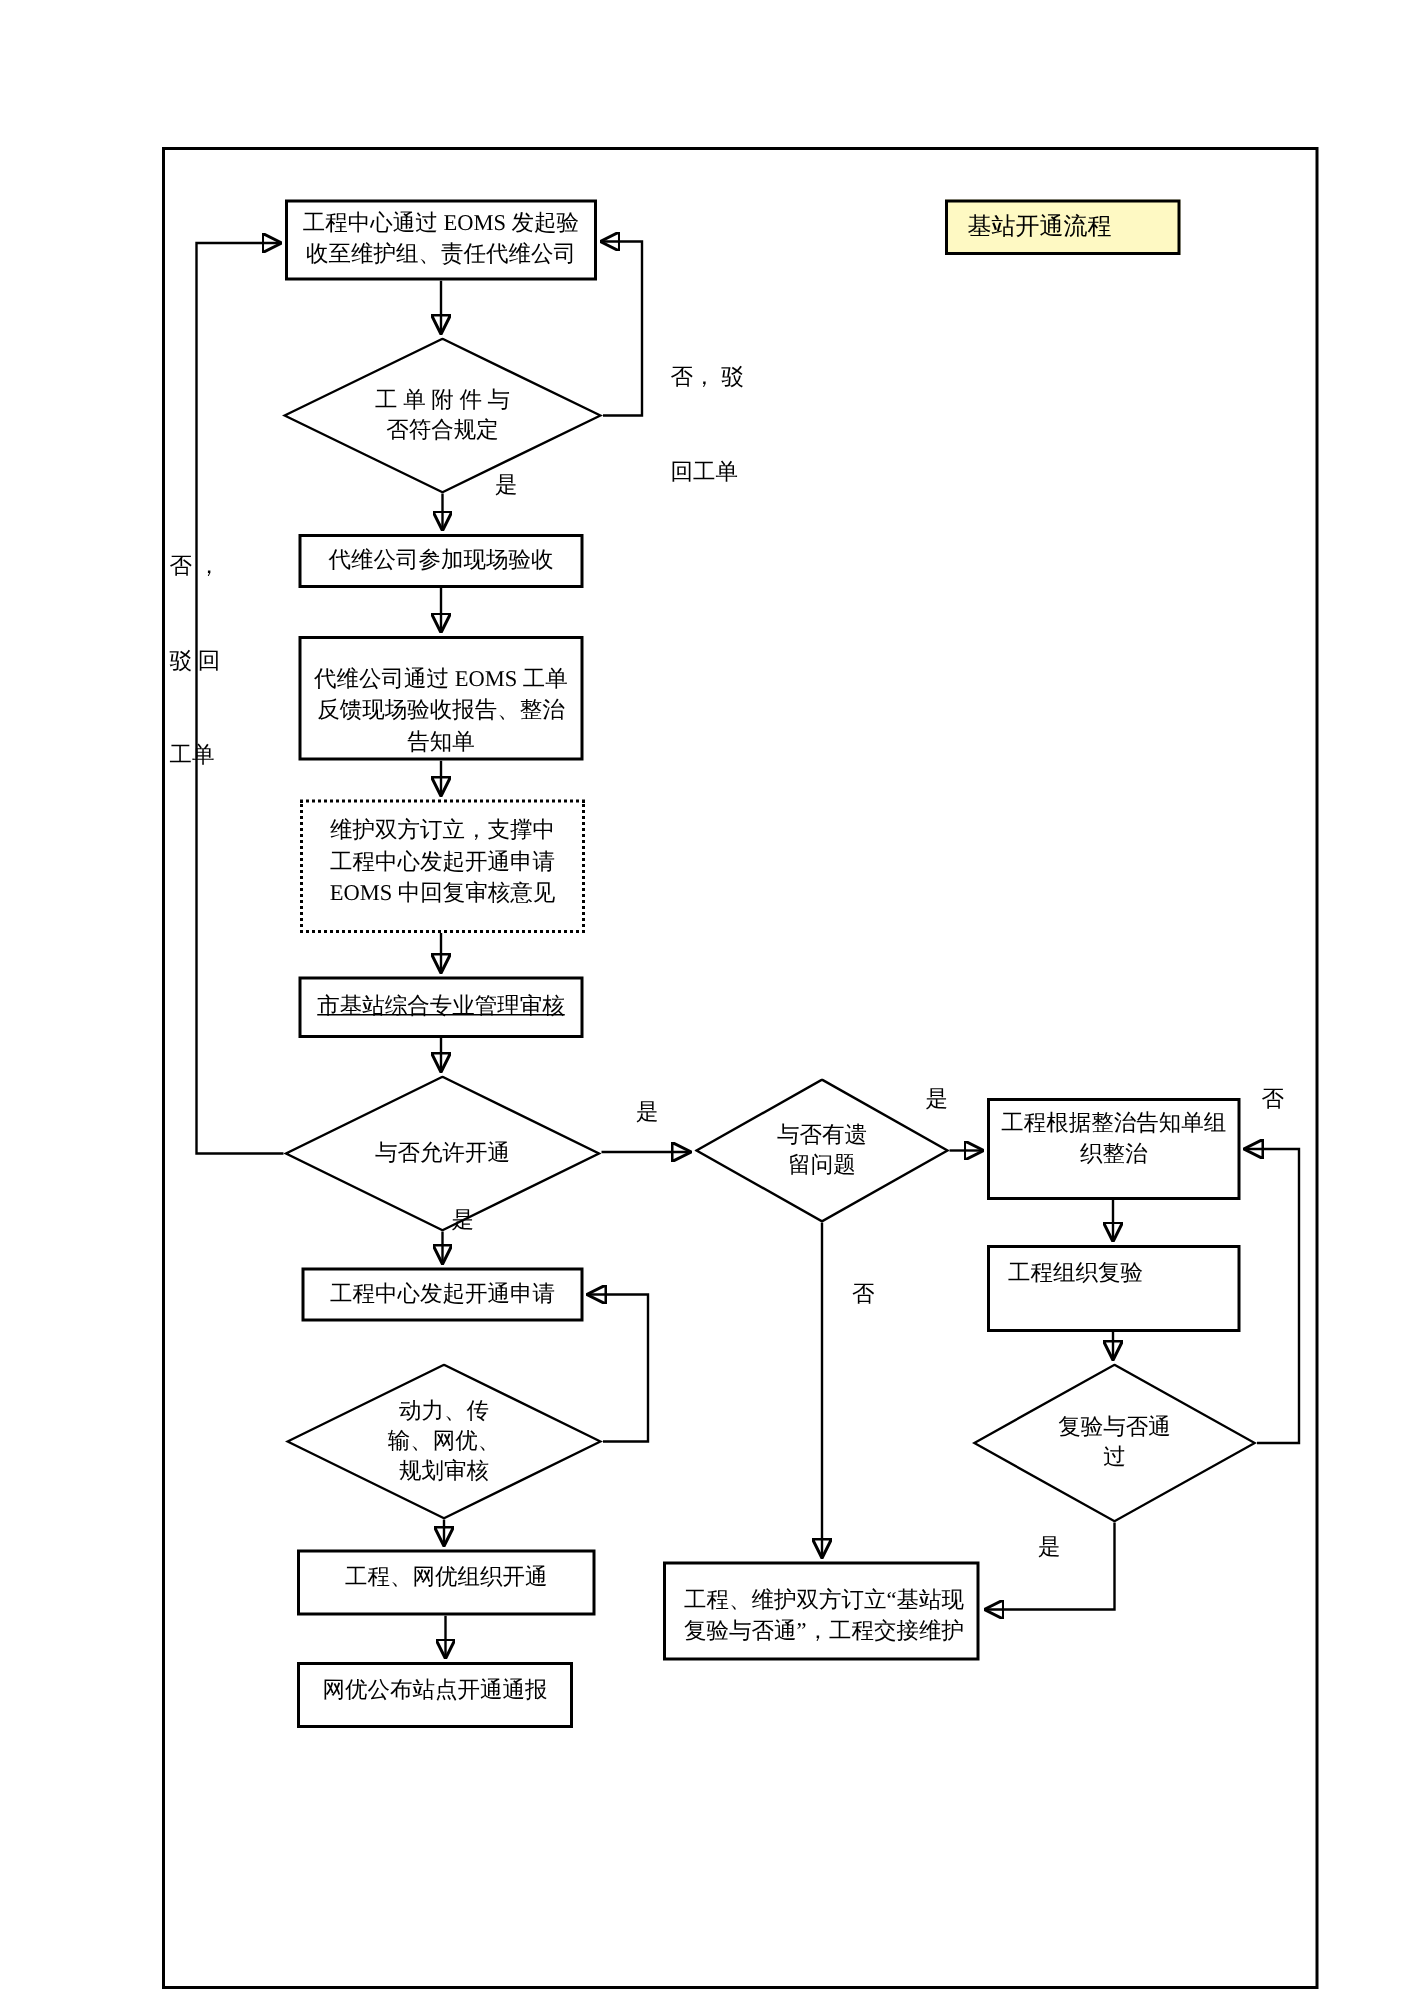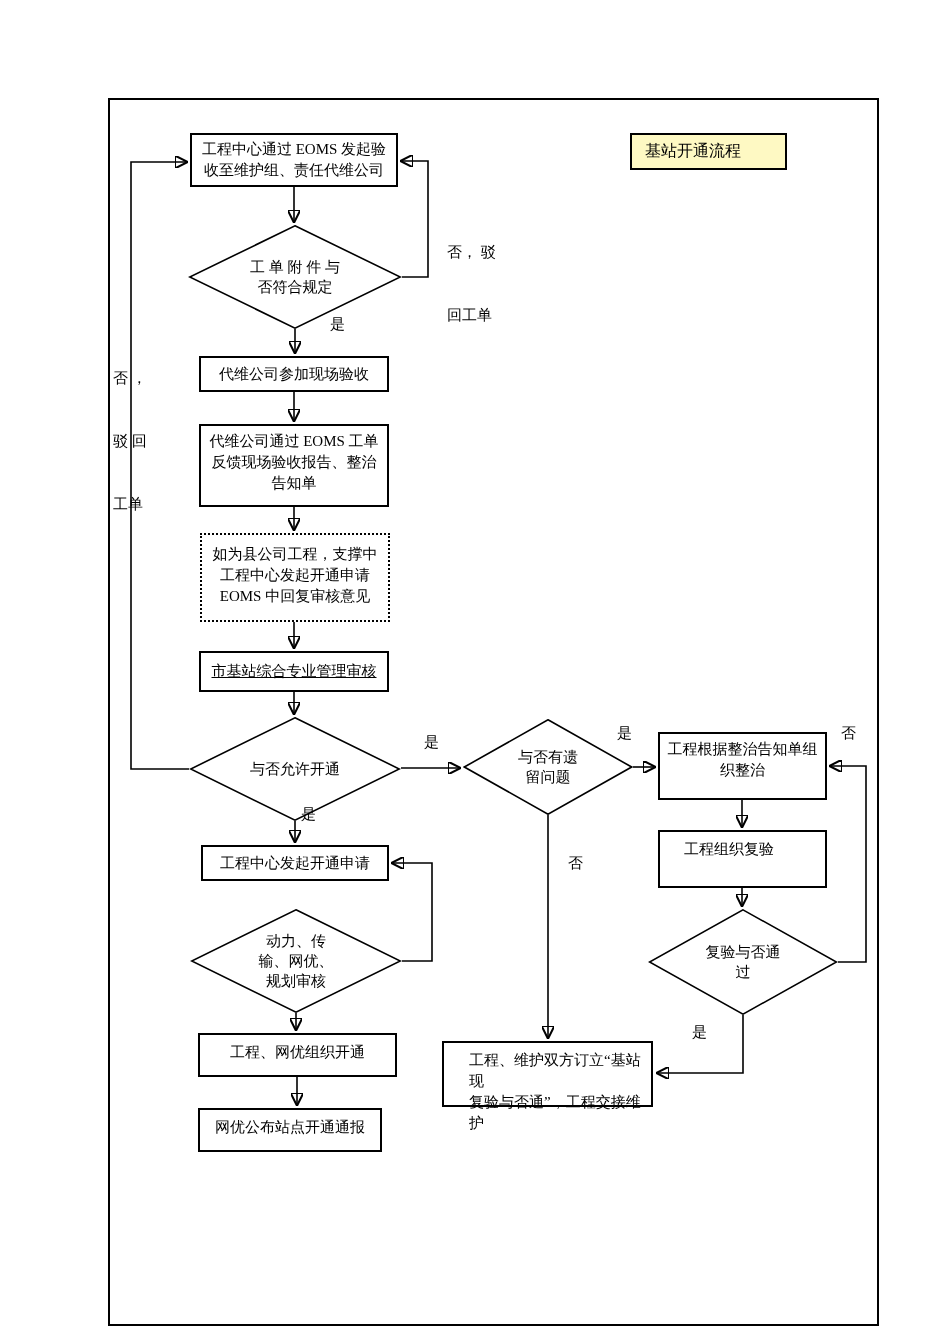--- a/index.html
+++ b/index.html
@@ -17,22 +17,22 @@
   }
   .connectors{position:absolute;left:0;top:0;pointer-events:none;}
   .connectors path{fill:none;stroke:#000;stroke-width:1.6;}
   .node{position:absolute;box-sizing:border-box;font-size:15px;line-height:21px;}
   .box{
     border:2px solid #000;background:#fff;
     display:flex;flex-direction:column;align-items:center;justify-content:center;
     text-align:center;
   }
   .box.dotted{border:2px dotted #000;}
-  .box.top{justify-content:flex-start;padding-top:5px;}
-  .box.leftal{align-items:flex-start;text-align:left;padding-left:24px;padding-right:6px;}
+  .box.top{justify-content:flex-start;padding-top:17px;}
+  .box.leftal{align-items:flex-start;text-align:left;padding-left:12px;padding-right:6px;}
   .diamond{background:transparent;}
   .dshape{position:absolute;left:0;top:0;width:100%;height:100%;}
   .dshape polygon{fill:#fff;stroke:#000;stroke-width:1.6;vector-effect:non-scaling-stroke;}
   .dtxt{
     position:absolute;left:0;top:0;width:100%;height:100%;
     display:flex;flex-direction:column;align-items:center;justify-content:center;
     text-align:center;line-height:20px;
   }
   .flabel{position:absolute;font-size:15px;line-height:21px;white-space:pre;}
   .titlebox{
@@ -98,21 +98,21 @@
     <div>代维公司参加现场验收</div>
   </div>
 
   <div class="node box top" style="left:199px;top:424px;width:190px;height:83px;">
     <div>代维公司通过 EOMS 工单</div>
     <div>反馈现场验收报告、整治</div>
     <div>告知单</div>
   </div>
 
   <div class="node box dotted top" style="left:200px;top:533px;width:190px;height:89px;padding-top:9px;">
-    <div>如为县公司工程，支撑中</div>
+    <div>维护双方订立，支撑中</div>
     <div>工程中心发起开通申请</div>
     <div>EOMS 中回复审核意见</div>
   </div>
 
   <div class="node box" style="left:199px;top:651px;width:190px;height:41px;text-decoration:underline;">
     <div>市基站综合专业管理审核</div>
   </div>
 
   <div class="node diamond" style="left:189px;top:717px;width:212px;height:104px;">
     <svg class="dshape" viewBox="0 0 100 100" preserveAspectRatio="none">
@@ -168,21 +168,21 @@
   <div class="node diamond" style="left:648px;top:909px;width:190px;height:106px;">
     <svg class="dshape" viewBox="0 0 100 100" preserveAspectRatio="none">
       <polygon points="50,0.8 99.2,50 50,99.2 0.8,50"></polygon>
       </svg>
     <div class="dtxt">
       <div>复验与否通</div>
       <div>过</div>
     </div>
   </div>
 
-  <div class="node box top leftal" style="left:442px;top:1041px;width:211px;height:66px;padding-top:7px;padding-left:25px;">
+  <div class="node box top leftal" style="left:442px;top:1041px;width:211px;height:66px;padding-top:7px;padding-left:12px;justify-content:center;">
     <div>工程、维护双方订立“基站现</div>
     <div>复验与否通”，工程交接维护</div>
   </div>
 
   <div class="flabel" style="left:447px;top:200px;font-family:Liberation Serif, serif;">
     <div>否， 驳</div>
     <div>回工单</div>
   </div>
 
   <div class="flabel" style="left:113px;top:326px;">

